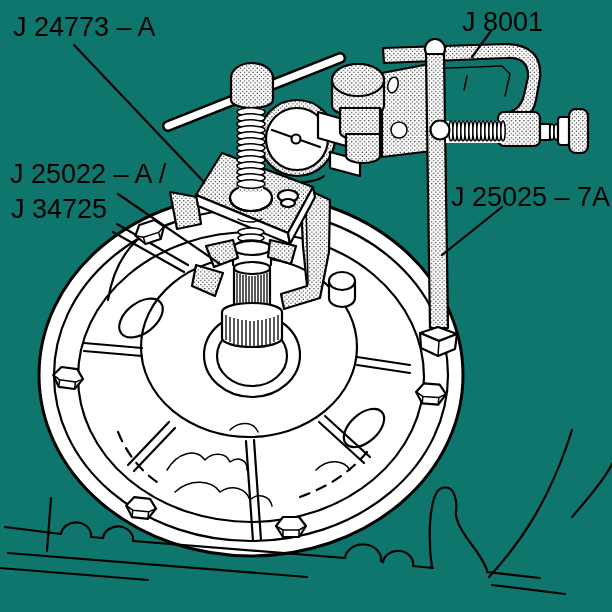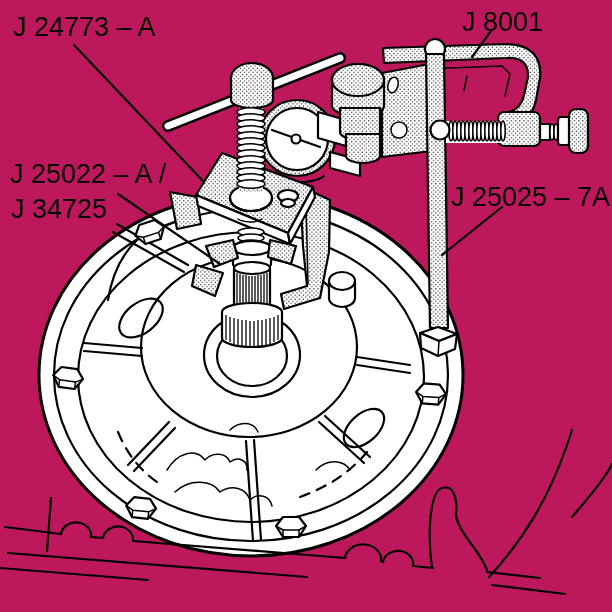--- a/index.html
+++ b/index.html
@@ -1,16 +1,16 @@
 <!DOCTYPE html>
 <html><head>
 <meta charset="utf-8">
 <style>
   html,body{margin:0;padding:0;background:#fff;}
-  .stage{position:relative;width:612px;height:612px;background:#be185d;overflow:hidden;}
+  .stage{position:relative;width:612px;height:612px;background:#0f766e;overflow:hidden;}
   svg{display:block;width:612px;height:612px;}
   .ln{fill:none;stroke:#000;stroke-width:2.2;stroke-linecap:round;stroke-linejoin:round;}
   .th{stroke-width:3;}
   .t15{stroke-width:1.5;}
   .t13{stroke-width:1.3;}
   .w{fill:#fff;}
   .sp{fill:url(#stip);}
   .dash{stroke-dasharray:10 8;}
   .lbl{font-family:"Liberation Sans", sans-serif;font-size:27px;fill:#000;}
 </style>

